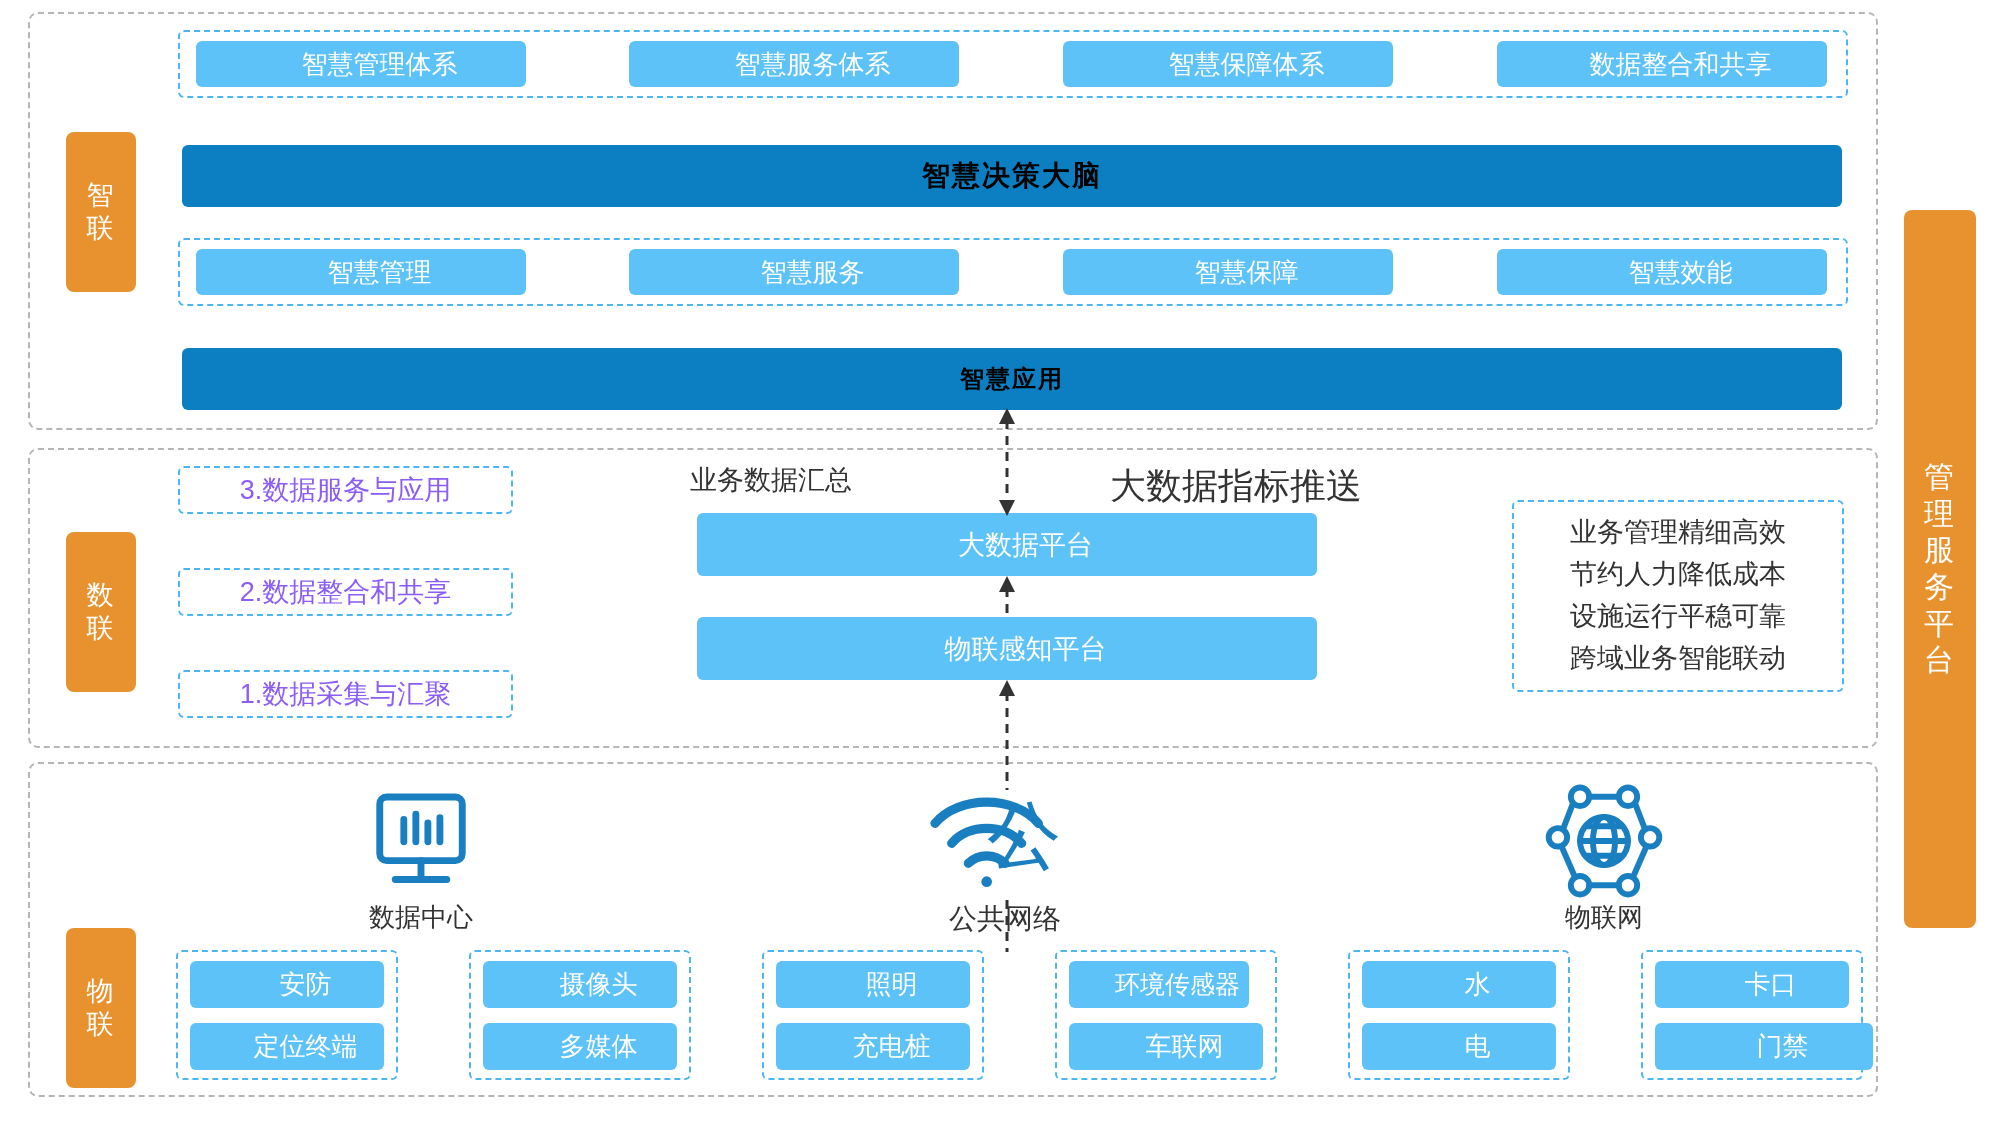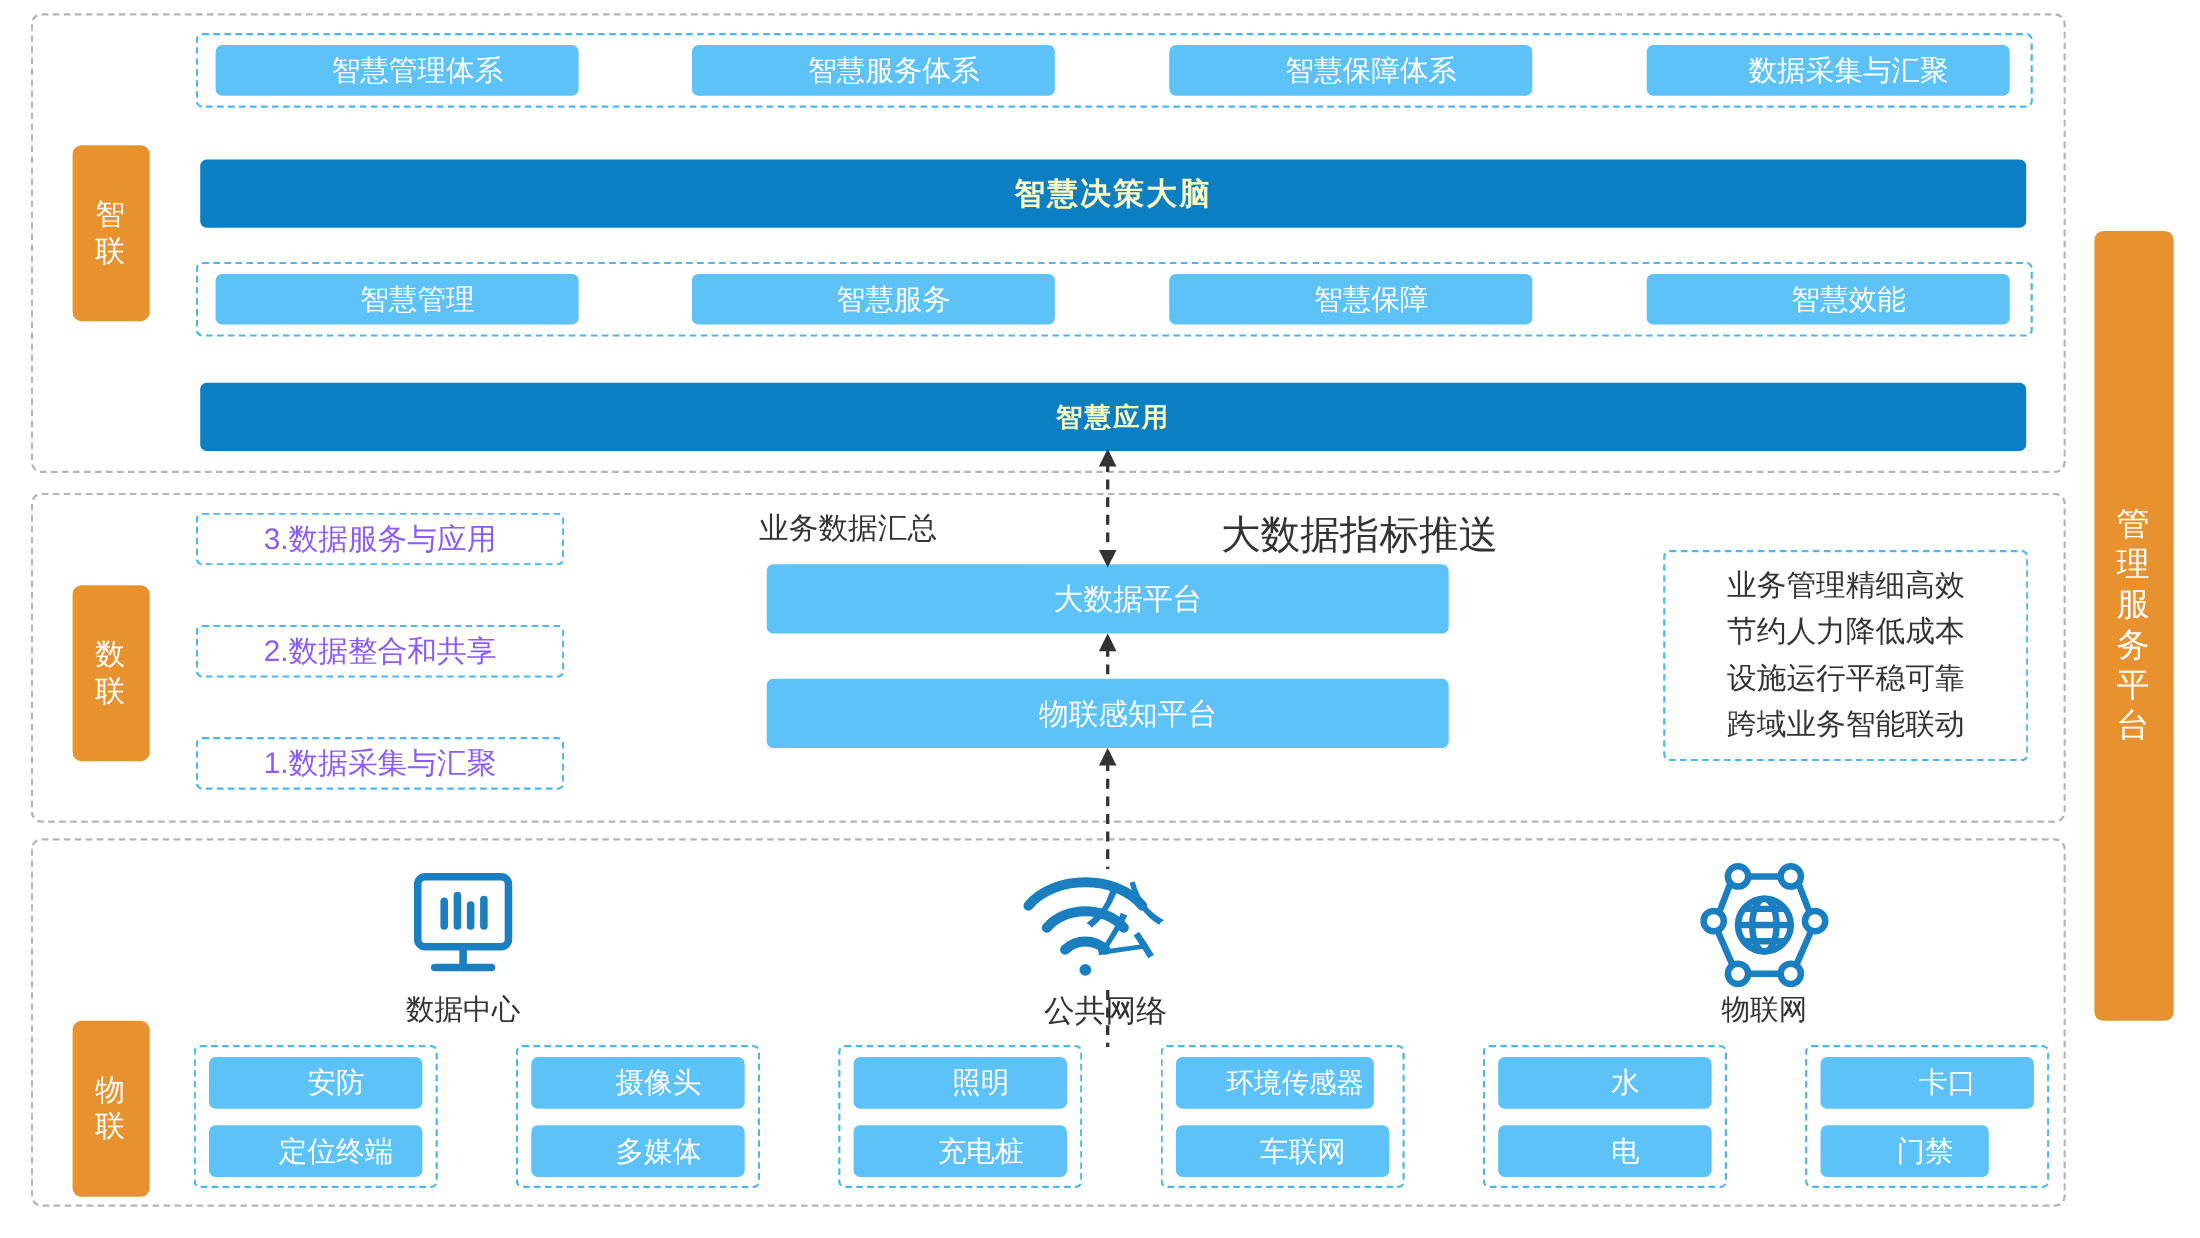--- a/index.html
+++ b/index.html
@@ -52,21 +52,21 @@
     align-items:center;
     justify-content:center;
     box-sizing:border-box;
     white-space:nowrap;
     padding-left:37px;
   }
   .bar{
     position:absolute;
     background:#0c7fc2;
     border-radius:6px;
-    color:#fef9c3;
+    color:#000000;
     display:flex;
     align-items:center;
     justify-content:center;
     box-sizing:border-box;
     font-weight:bold;
     letter-spacing:2px;
   }
   
   .olabel{
     position:absolute;
@@ -121,21 +121,21 @@
     <span>
         <div style="line-height: 1.22;">智</div>
         <div style="line-height: 1.22;">联</div>
       </span>
   </div>
 
   <div class="group" style="left:178px;top:30px;width:1670px;height:68px;"></div>
   <div class="chip" style="left:196px;top:41px;width:330px;height:46px;font-size:26px;">智慧管理体系</div>
   <div class="chip" style="left:629px;top:41px;width:330px;height:46px;font-size:26px;">智慧服务体系</div>
   <div class="chip" style="left:1063px;top:41px;width:330px;height:46px;font-size:26px;">智慧保障体系</div>
-  <div class="chip" style="left:1497px;top:41px;width:330px;height:46px;font-size:26px;">数据采集与汇聚</div>
+  <div class="chip" style="left:1497px;top:41px;width:330px;height:46px;font-size:26px;">数据整合和共享</div>
 
   <div class="bar" style="left:182px;top:145px;width:1660px;height:62px;font-size:28px;">智慧决策大脑</div>
 
   <div class="group" style="left:178px;top:238px;width:1670px;height:68px;"></div>
   <div class="chip" style="left:196px;top:249px;width:330px;height:46px;font-size:26px;">智慧管理</div>
   <div class="chip" style="left:629px;top:249px;width:330px;height:46px;font-size:26px;">智慧服务</div>
   <div class="chip" style="left:1063px;top:249px;width:330px;height:46px;font-size:26px;">智慧保障</div>
   <div class="chip" style="left:1497px;top:249px;width:330px;height:46px;font-size:26px;">智慧效能</div>
 
   <div class="bar" style="left:182px;top:348px;width:1660px;height:62px;font-size:24px;">智慧应用</div>
@@ -237,21 +237,21 @@
   <div class="group" style="left:1055px;top:950px;width:222px;height:130px;"></div>
   <div class="chip" style="left:1069px;top:961px;width:180px;height:47px;font-size:25px;">环境传感器</div>
   <div class="chip" style="left:1069px;top:1023px;width:194px;height:47px;font-size:26px;">车联网</div>
 
   <div class="group" style="left:1348px;top:950px;width:222px;height:130px;"></div>
   <div class="chip" style="left:1362px;top:961px;width:194px;height:47px;font-size:26px;">水</div>
   <div class="chip" style="left:1362px;top:1023px;width:194px;height:47px;font-size:26px;">电</div>
 
   <div class="group" style="left:1641px;top:950px;width:222px;height:130px;"></div>
   <div class="chip" style="left:1655px;top:961px;width:194px;height:47px;font-size:26px;">卡口</div>
-  <div class="chip" style="left:1655px;top:1023px;width:153px;height:47px;font-size:26px;">门禁</div>
+  <div class="chip" style="left:1655px;top:1023px;width:218px;height:47px;font-size:26px;">门禁</div>
 
   <div class="arrow" style="left:985px;top:406px;width:44px;height:112px;">
     <svg width="44" height="112" viewBox="0 0 44 112">
       <line x1="22" y1="14" x2="22" y2="98" stroke="#333" stroke-width="3" stroke-dasharray="9 7"></line>
       <polygon points="22,2 14,18 30,18" fill="#333"></polygon>
       <polygon points="22,110 14,94 30,94" fill="#333"></polygon>
     </svg>
   </div>
 
   <div class="arrow" style="left:985px;top:576px;width:44px;height:44px;">

